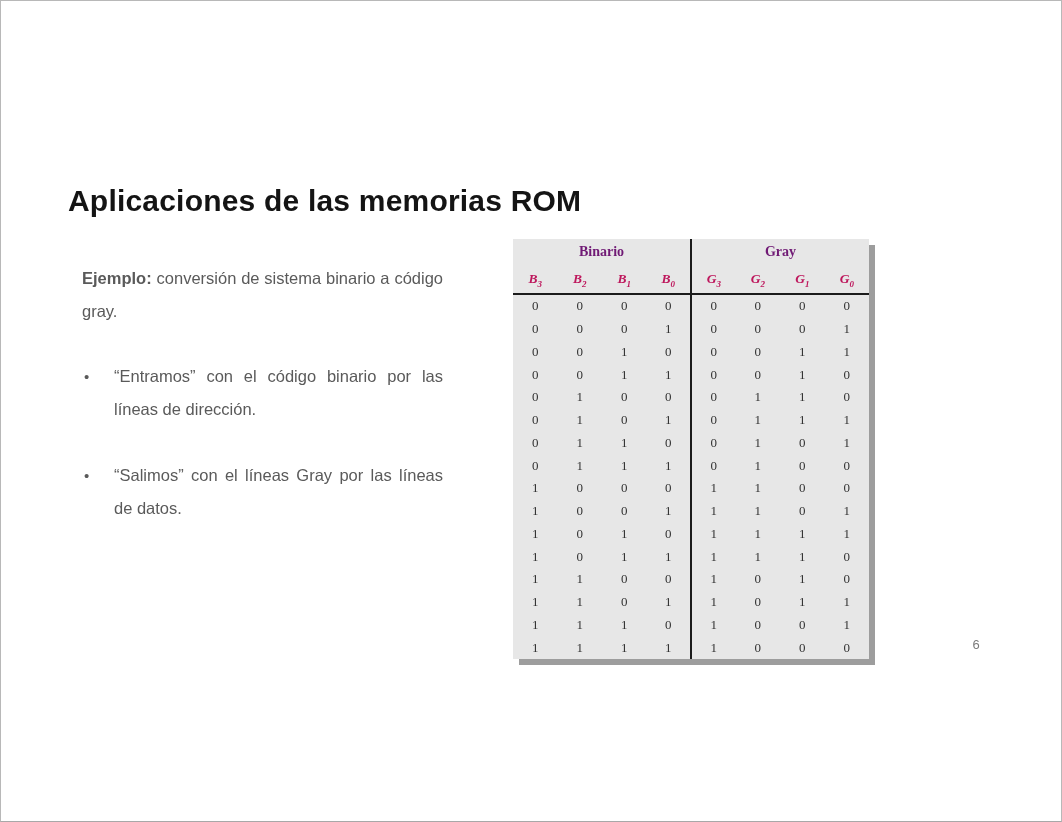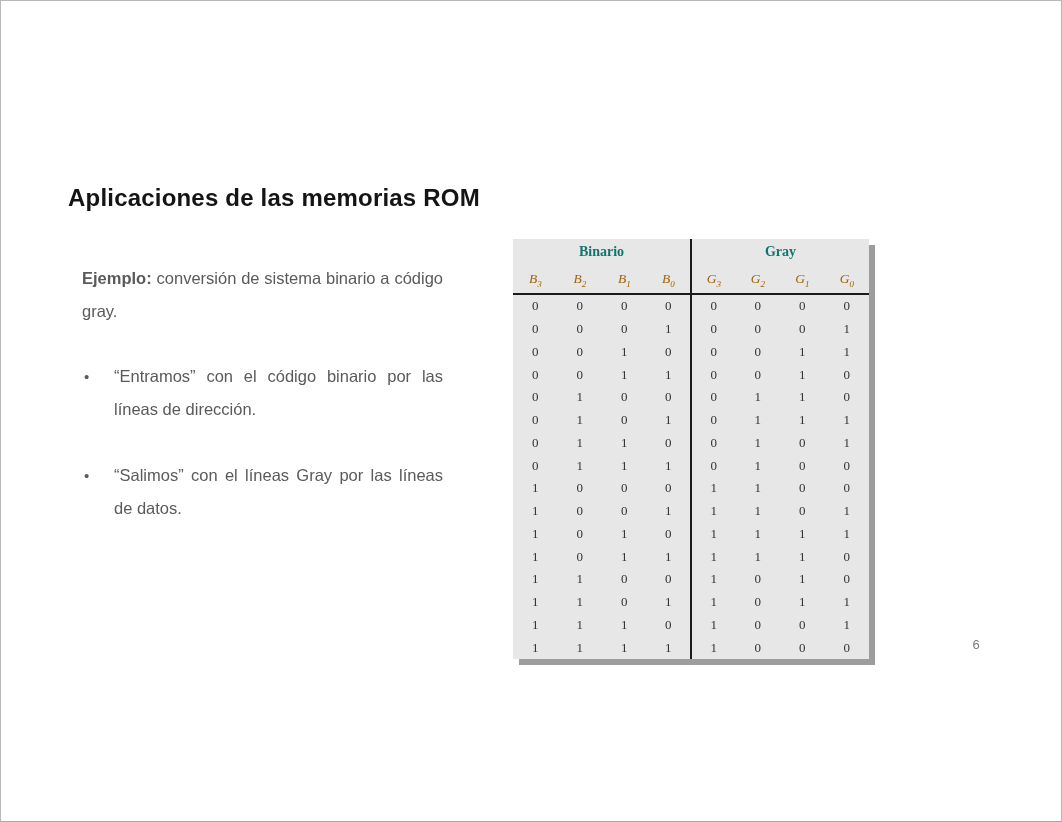--- a/index.html
+++ b/index.html
@@ -15,21 +15,21 @@
     background: #ffffff;
     border: 1px solid #b8b8b8;
     border-bottom-color: #a8a8a8;
     overflow: hidden;
   }
   .title {
     position: absolute;
     left: 67px;
     top: 183px;
     margin: 0;
-    font-size: 24px;
+    font-size: 30px;
     font-weight: bold;
     color: #141414;
     letter-spacing: 0.2px;
     font-family: "Liberation Sans", "DejaVu Sans", sans-serif;
   }
   .text-col {
     position: absolute;
     left: 81px;
     top: 261px;
     width: 361px;
@@ -72,28 +72,28 @@
   }
   table.conv th, table.conv td {
     padding: 0;
     text-align: center;
     vertical-align: middle;
   }
   th.group {
     height: 26px;
     font-size: 14px;
     font-weight: bold;
-    color: #0f766e;
+    color: #701a75;
     padding-top: 4px;
   }
   tr.colhead th {
     height: 28px;
     font-size: 13.5px;
-    font-weight: normal;
-    color: #a16207;
+    font-weight: bold;
+    color: #be185d;
     border-bottom: 2.5px solid #1b1b1b;
   }
   tr.colhead th i { font-style: italic; }
   tr.colhead th sub {
     font-size: 9px;
     vertical-align: sub;
     line-height: 0;
   }
   table.conv td {
     height: 22.75px;

